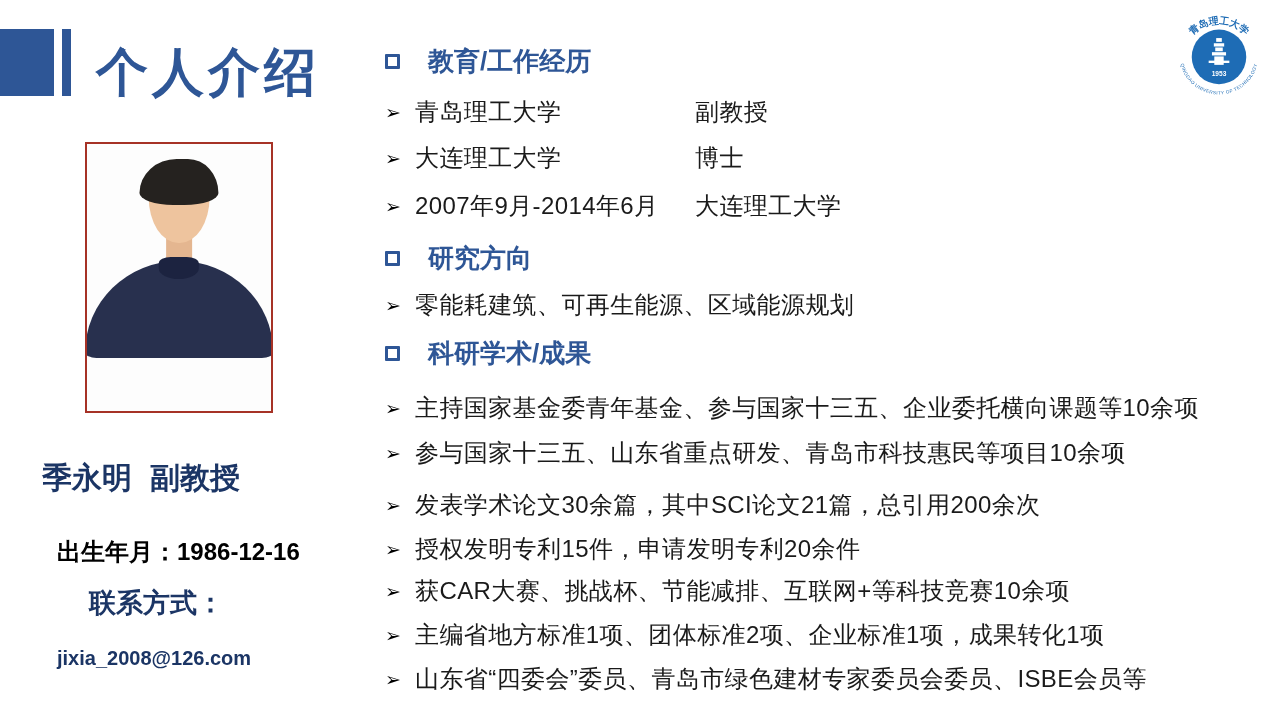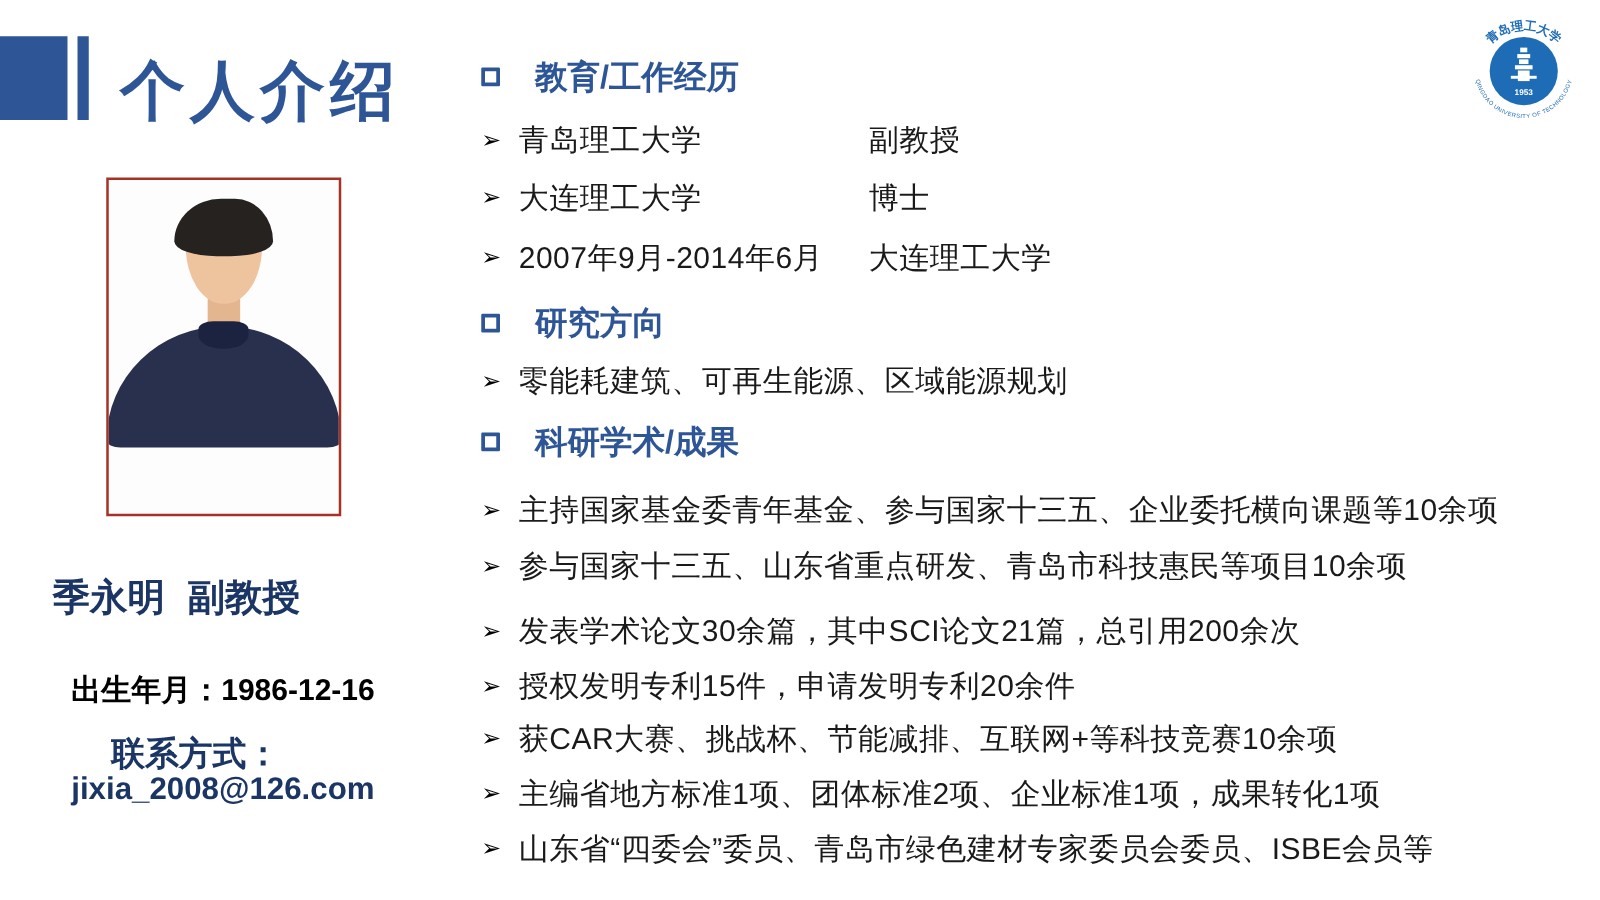--- a/index.html
+++ b/index.html
@@ -30,21 +30,21 @@
   .ph-collar { position:absolute; left:50%; top:42.5%; transform:translateX(-50%); width:22%; height:8%;
                background:#1c2340; border-radius:30% 30% 50% 50%; z-index:3; }
   
   .profile-name   { position:absolute; left:42px; top:458px; font-size:30px; font-weight:700;
                     color:#1B3565; white-space:nowrap; }
   .profile-name .gap { display:inline-block; width:18px; }
   .profile-birth  { position:absolute; left:57px; top:536px; font-size:24px; font-weight:700;
                     color:#000000; white-space:nowrap; }
   .profile-contact{ position:absolute; left:57px; top:585px; font-size:27px; font-weight:700;
                     color:#1B3565; white-space:nowrap;margin-left:32px; }
-  .profile-email  { position:absolute; left:57px; top:617px; font-size:25px; font-weight:700;
+  .profile-email  { position:absolute; left:57px; top:647px; font-size:20px; font-weight:700;
                     color:#1B3565; white-space:nowrap; }
   
   .sec  { position:absolute; display:flex; align-items:center; gap:28px; height:32px;
           color:#2E5696; font-weight:700; font-size:26px; white-space:nowrap; }
   .sqb  { width:15px; height:15px; border:3px solid #2E5696; border-radius:1px; flex:0 0 auto; margin-top:1px; }
   .line { position:absolute; height:32px; display:flex; align-items:center;
           white-space:nowrap; color:#1a1a1a; font-size:24px; letter-spacing:0.4px; }
   .ab   { font-size:19px; width:30px; flex:0 0 auto; color:#000; letter-spacing:0; }
   .edu  { display:grid; grid-template-columns:30px 280px 250px auto; align-items:center; }
 </style>

